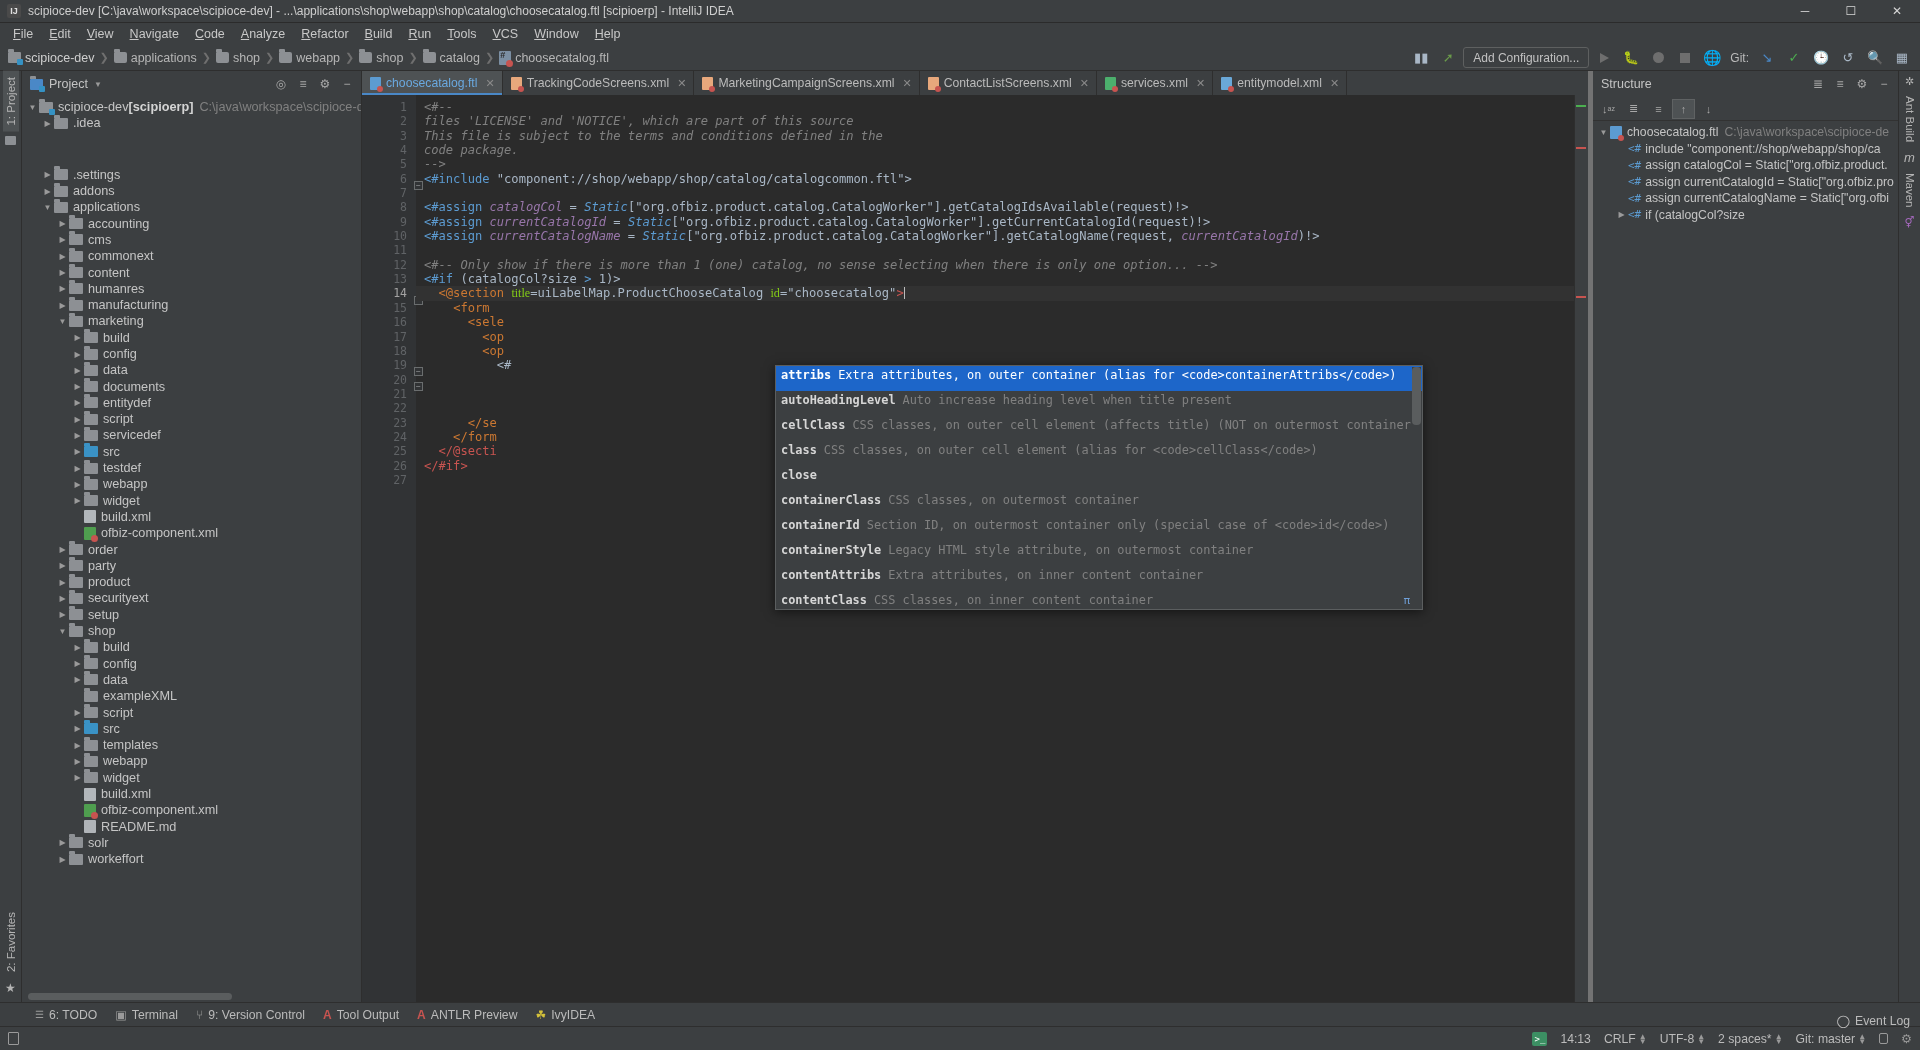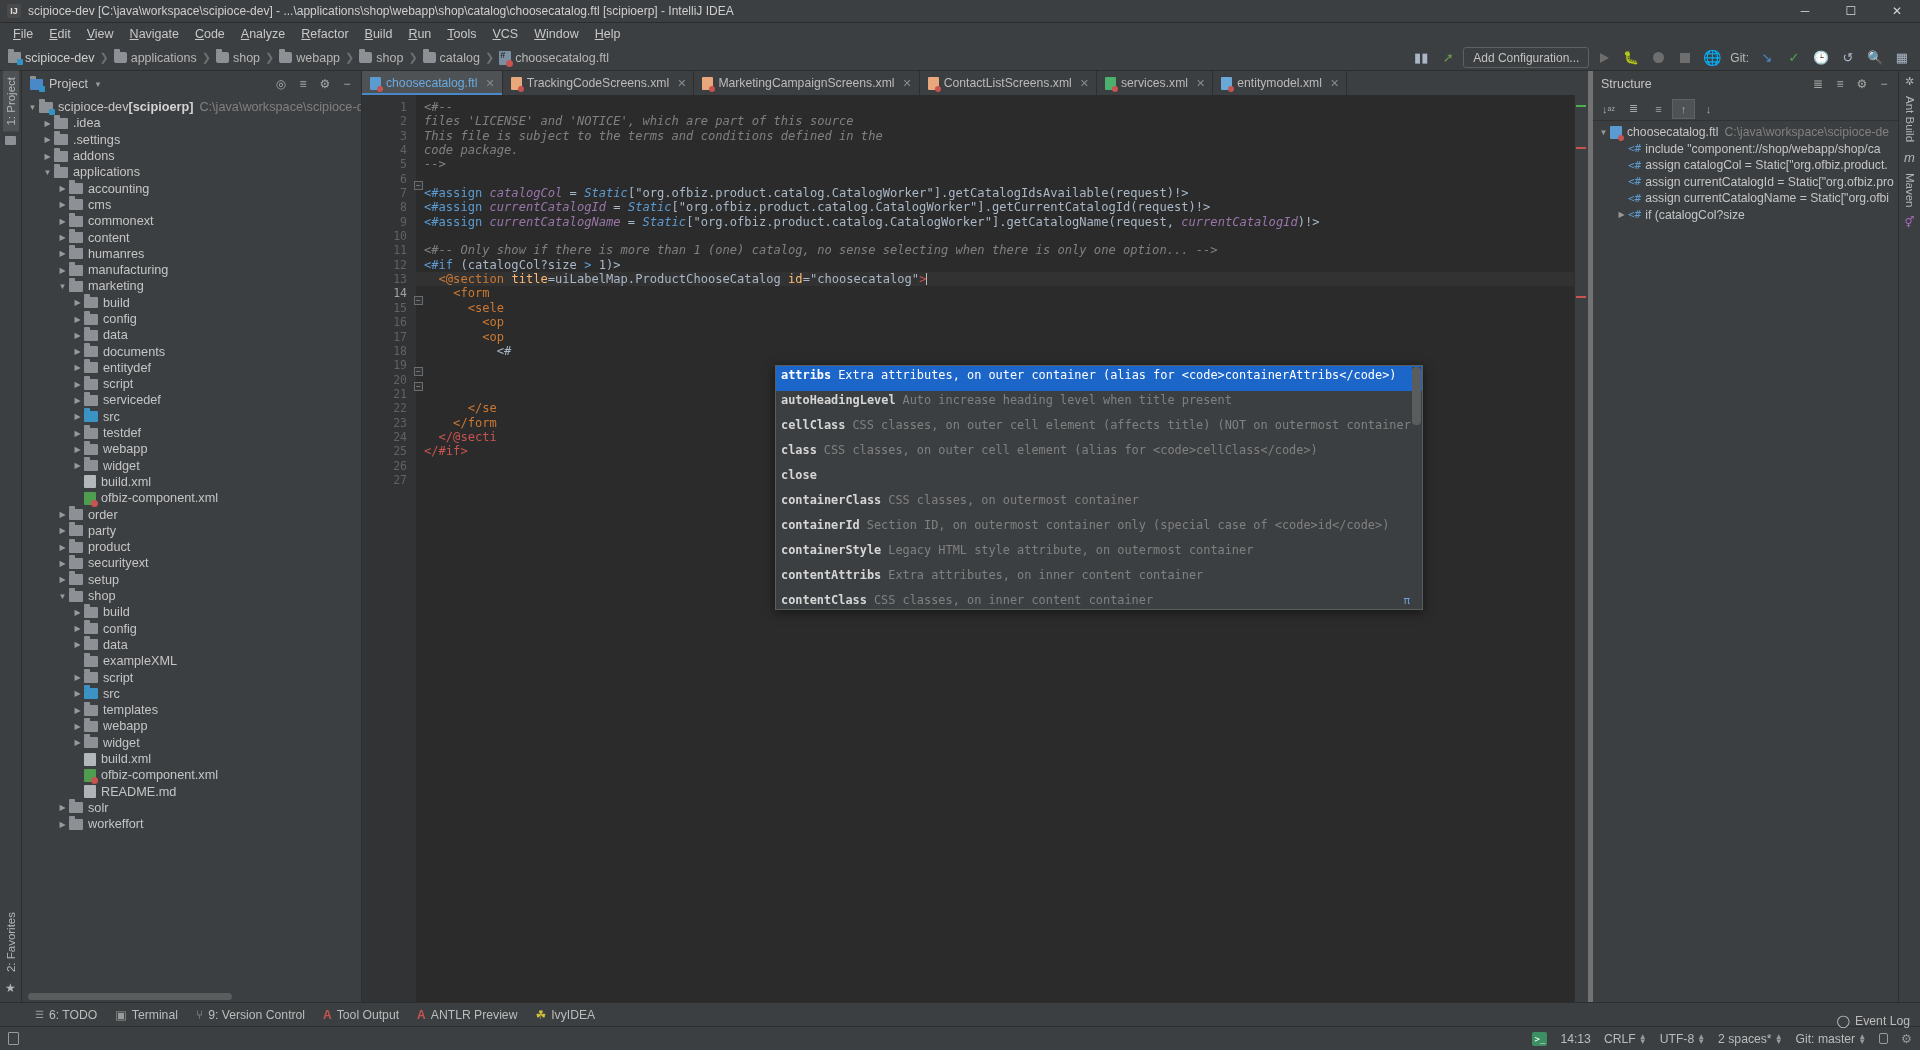--- a/index.html
+++ b/index.html
@@ -117,21 +117,21 @@
   .fold{position:absolute;width:9px;height:9px;border:1px solid #6a6d6e;color:#8f9294;
     font-size:8px;line-height:7px;text-align:center;background:#313335;}
   .code{flex:1 1 auto;padding-top:5px;font-family:"DejaVu Sans Mono",monospace;
     font-size:12.1px;color:#a9b7c6;overflow:hidden;position:relative;min-width:0;}
   .cl{height:14.35px;line-height:14.35px;white-space:pre;padding-left:8px;}
   .cl.cur{background:#323232;}
   .cmt{color:#808080;font-style:italic;}
   .kw{color:#5c9bd1;}
   .var{color:#9876aa;font-style:italic;}
   .stat{color:#5c9bd1;font-style:italic;}
-  .attr{color:#fdba74;}
+  .attr{color:#84cc16;font-family:Liberation Serif, serif;}
   .red{color:#cc7832;}
   .pink{color:#c75450;}
   .caret{display:inline-block;width:1px;height:12px;background:#bbb;vertical-align:-2px;}
   .rightmark{position:absolute;right:0;top:0;bottom:0;width:14px;background:#3c3f41;border-left:1px solid #2e2e2e;}
   .rm-tick{position:absolute;right:2px;width:10px;height:2px;}
 
   
   .popup{position:absolute;left:413px;top:270px;width:648px;height:245px;background:#3c3f41;
     border:1px solid #5b5e5f;box-shadow:0 2px 10px rgba(0,0,0,.55);overflow:hidden;z-index:40;
     font-family:"DejaVu Sans Mono",monospace;font-size:11.9px;}
@@ -302,21 +302,21 @@
             <span class="tf mod"></span>
             <span class="tlabel">scipioce-dev</span>
             <span class="tbold"> [scipioerp]</span>
             <span class="tpath">C:\java\workspace\scipioce-dev</span>
           </div>
           <div class="trow" style="padding-left: 19px;">
             <span class="arrow r"></span>
             <span class="tf"></span>
             <span class="tlabel">.idea</span>
           </div>
-          <div class="trow" style="padding-left: 19px;">
+          <div class="trow" style="padding-left: 19px; margin-top: 35px;">
             <span class="arrow r"></span>
             <span class="tf"></span>
             <span class="tlabel">.settings</span>
           </div>
           <div class="trow" style="padding-left: 19px;">
             <span class="arrow r"></span>
             <span class="tf"></span>
             <span class="tlabel">addons</span>
           </div>
           <div class="trow" style="padding-left: 19px;">
@@ -602,20 +602,21 @@
             <span class="fold" style="top:282px;">−</span>
           </div>
         </div>
 
         <div class="code" id="codearea">
             <div class="cl"><span class="cmt">&lt;#--</span></div>
             <div class="cl"><span class="cmt">files 'LICENSE' and 'NOTICE', which are part of this source</span></div>
             <div class="cl"><span class="cmt">This file is subject to the terms and conditions defined in the</span></div>
             <div class="cl"><span class="cmt">code package.</span></div>
             <div class="cl"><span class="cmt">--&gt;</span></div>
+            <div class="cl"><span class="kw">&lt;#include</span> "component://shop/webapp/shop/catalog/catalogcommon.ftl"&gt;</div>
             <div class="cl"></div>
             <div class="cl"><span class="kw">&lt;#assign</span> <span class="var">catalogCol</span> = <span class="stat">Static</span>["org.ofbiz.product.catalog.CatalogWorker"].getCatalogIdsAvailable(request)!&gt;</div>
             <div class="cl"><span class="kw">&lt;#assign</span> <span class="var">currentCatalogId</span> = <span class="stat">Static</span>["org.ofbiz.product.catalog.CatalogWorker"].getCurrentCatalogId(request)!&gt;</div>
             <div class="cl"><span class="kw">&lt;#assign</span> <span class="var">currentCatalogName</span> = <span class="stat">Static</span>["org.ofbiz.product.catalog.CatalogWorker"].getCatalogName(request, <span class="var">currentCatalogId</span>)!&gt;</div>
             <div class="cl"></div>
             <div class="cl"><span class="cmt">&lt;#-- Only show if there is more than 1 (one) catalog, no sense selecting when there is only one option... --&gt;</span></div>
             <div class="cl"><span class="kw">&lt;#if</span> (catalogCol?size <span class="kw">&gt;</span> 1)&gt;</div>
             <div class="cl cur">  <span class="red">&lt;@section</span> <span class="attr">title</span>=uiLabelMap.ProductChooseCatalog <span class="attr">id</span>="choosecatalog"<span class="pink">&gt;</span><span class="caret"></span></div>
             <div class="cl">    <span class="red">&lt;form</span> </div>
             <div class="cl">      <span class="red">&lt;sele</span></div>

